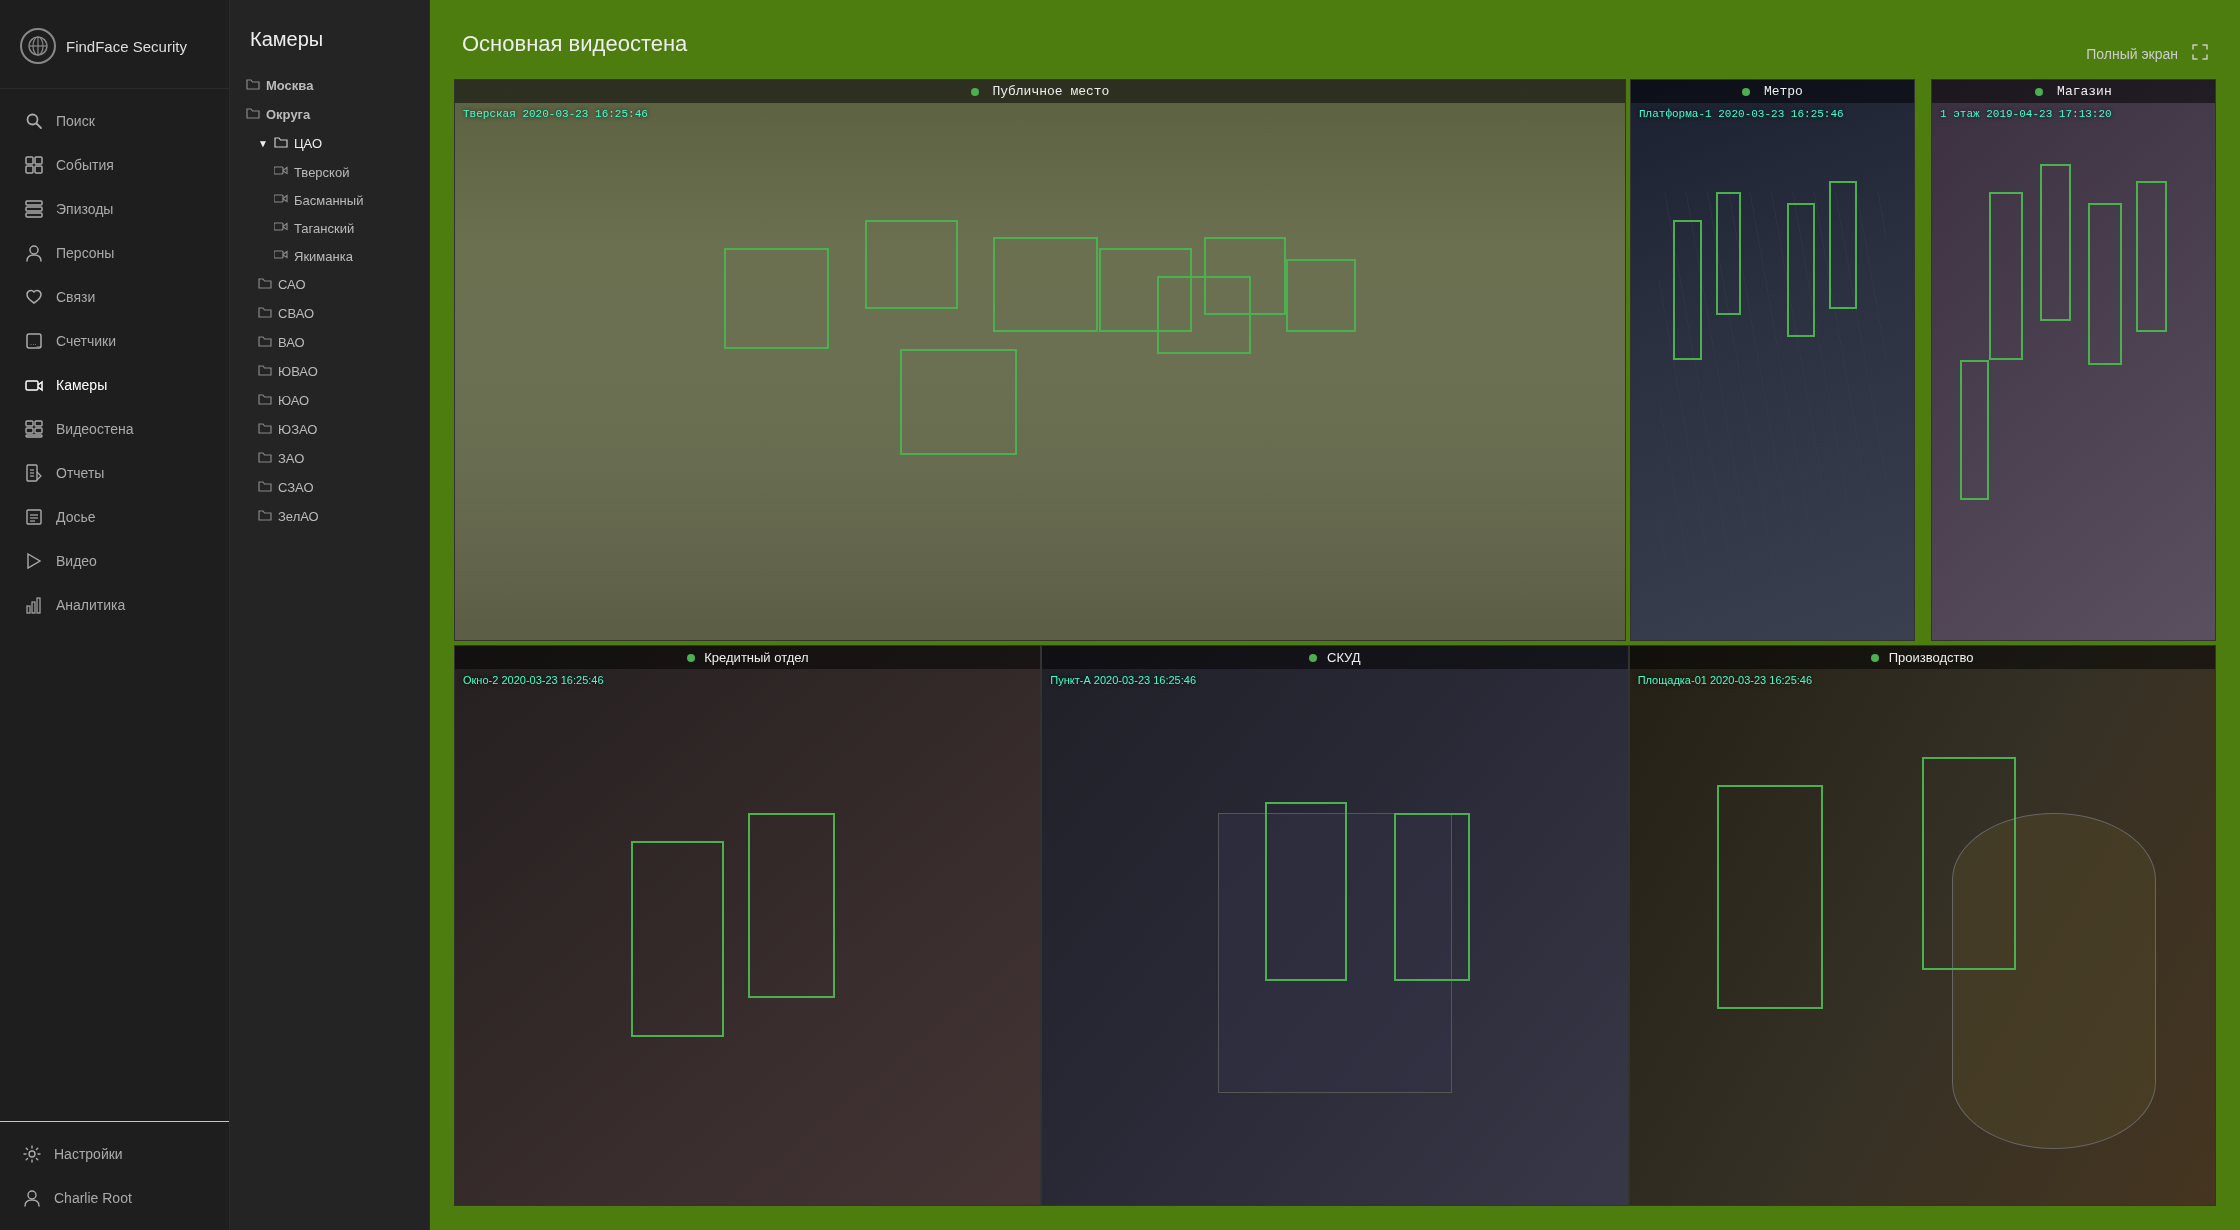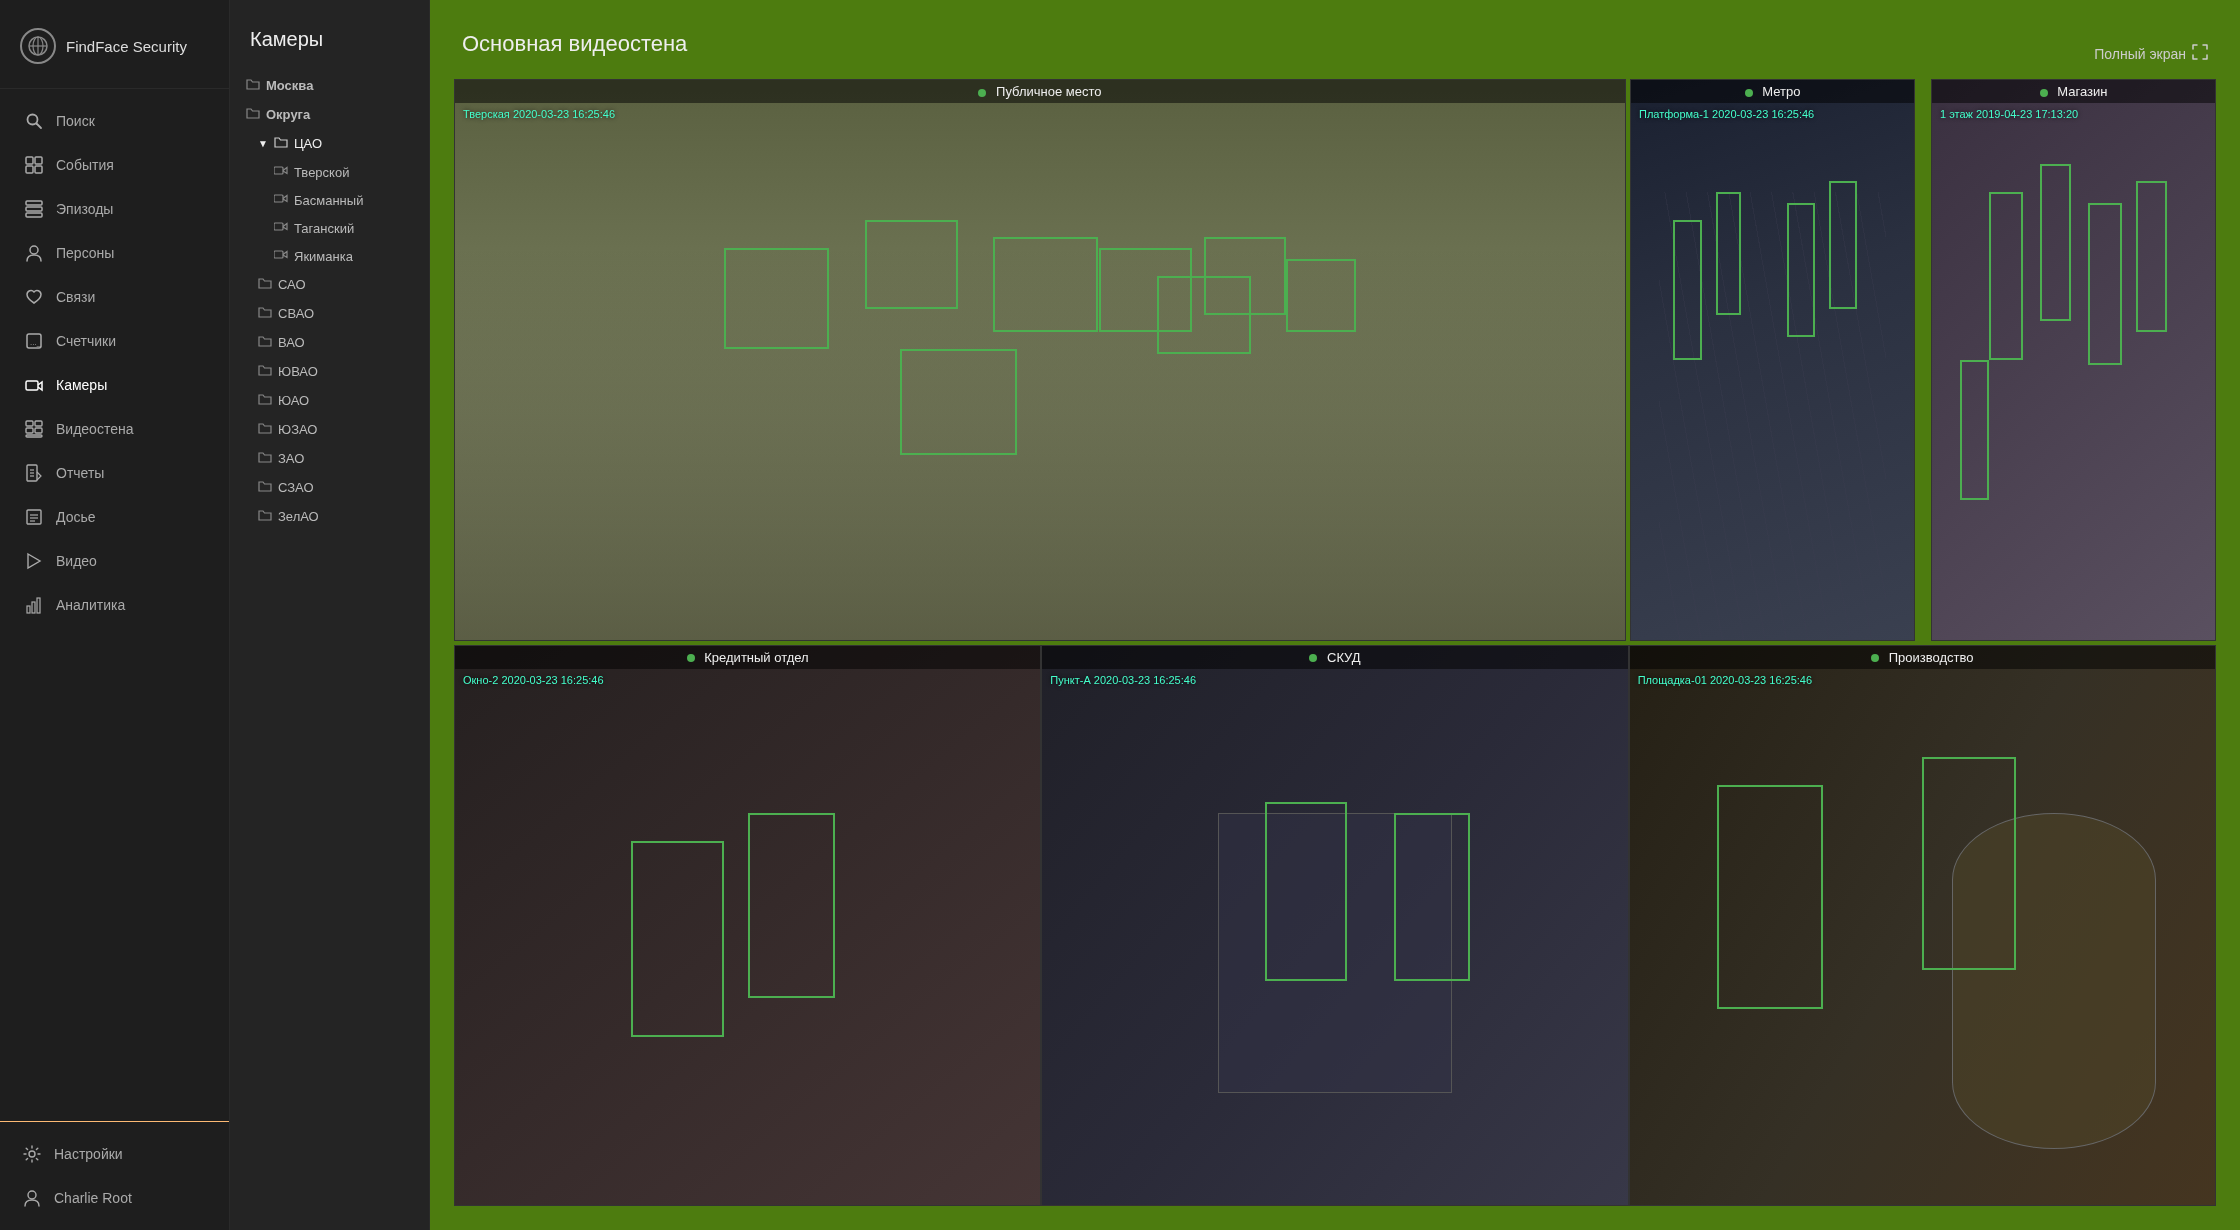--- a/index.html
+++ b/index.html
@@ -111,39 +111,40 @@
       align-items: center;
       justify-content: space-between;
       padding: 24px 32px 16px;
     }
     .content-title {
       color: #eee;
       font-size: 22px;
       font-weight: 400;
     }
     .fullscreen-btn {
-      display: flex; align-items: center; 
+      display: flex; align-items: center; gap: 8px;
       color: #ccc; cursor: pointer; font-size: 14px; margin-top: 20px;
     }
 
     
     .video-wall {
       flex: 1;
       padding: 0 24px 24px;
       display: grid;
       grid-template-rows: 1fr 1fr;
       grid-template-columns: 1fr;
       gap: 4px;
       overflow: hidden;
     }
 
     .top-row {
       display: grid;
       grid-template-columns: 2fr 1fr;
       gap: 4px;
+      font-family: Liberation Mono, monospace;
     }
     .bottom-row {
       display: grid;
       grid-template-columns: 1fr 1fr 1fr;
       gap: 0;
     }
 
     .video-cell {
       background: #111;
       position: relative;

